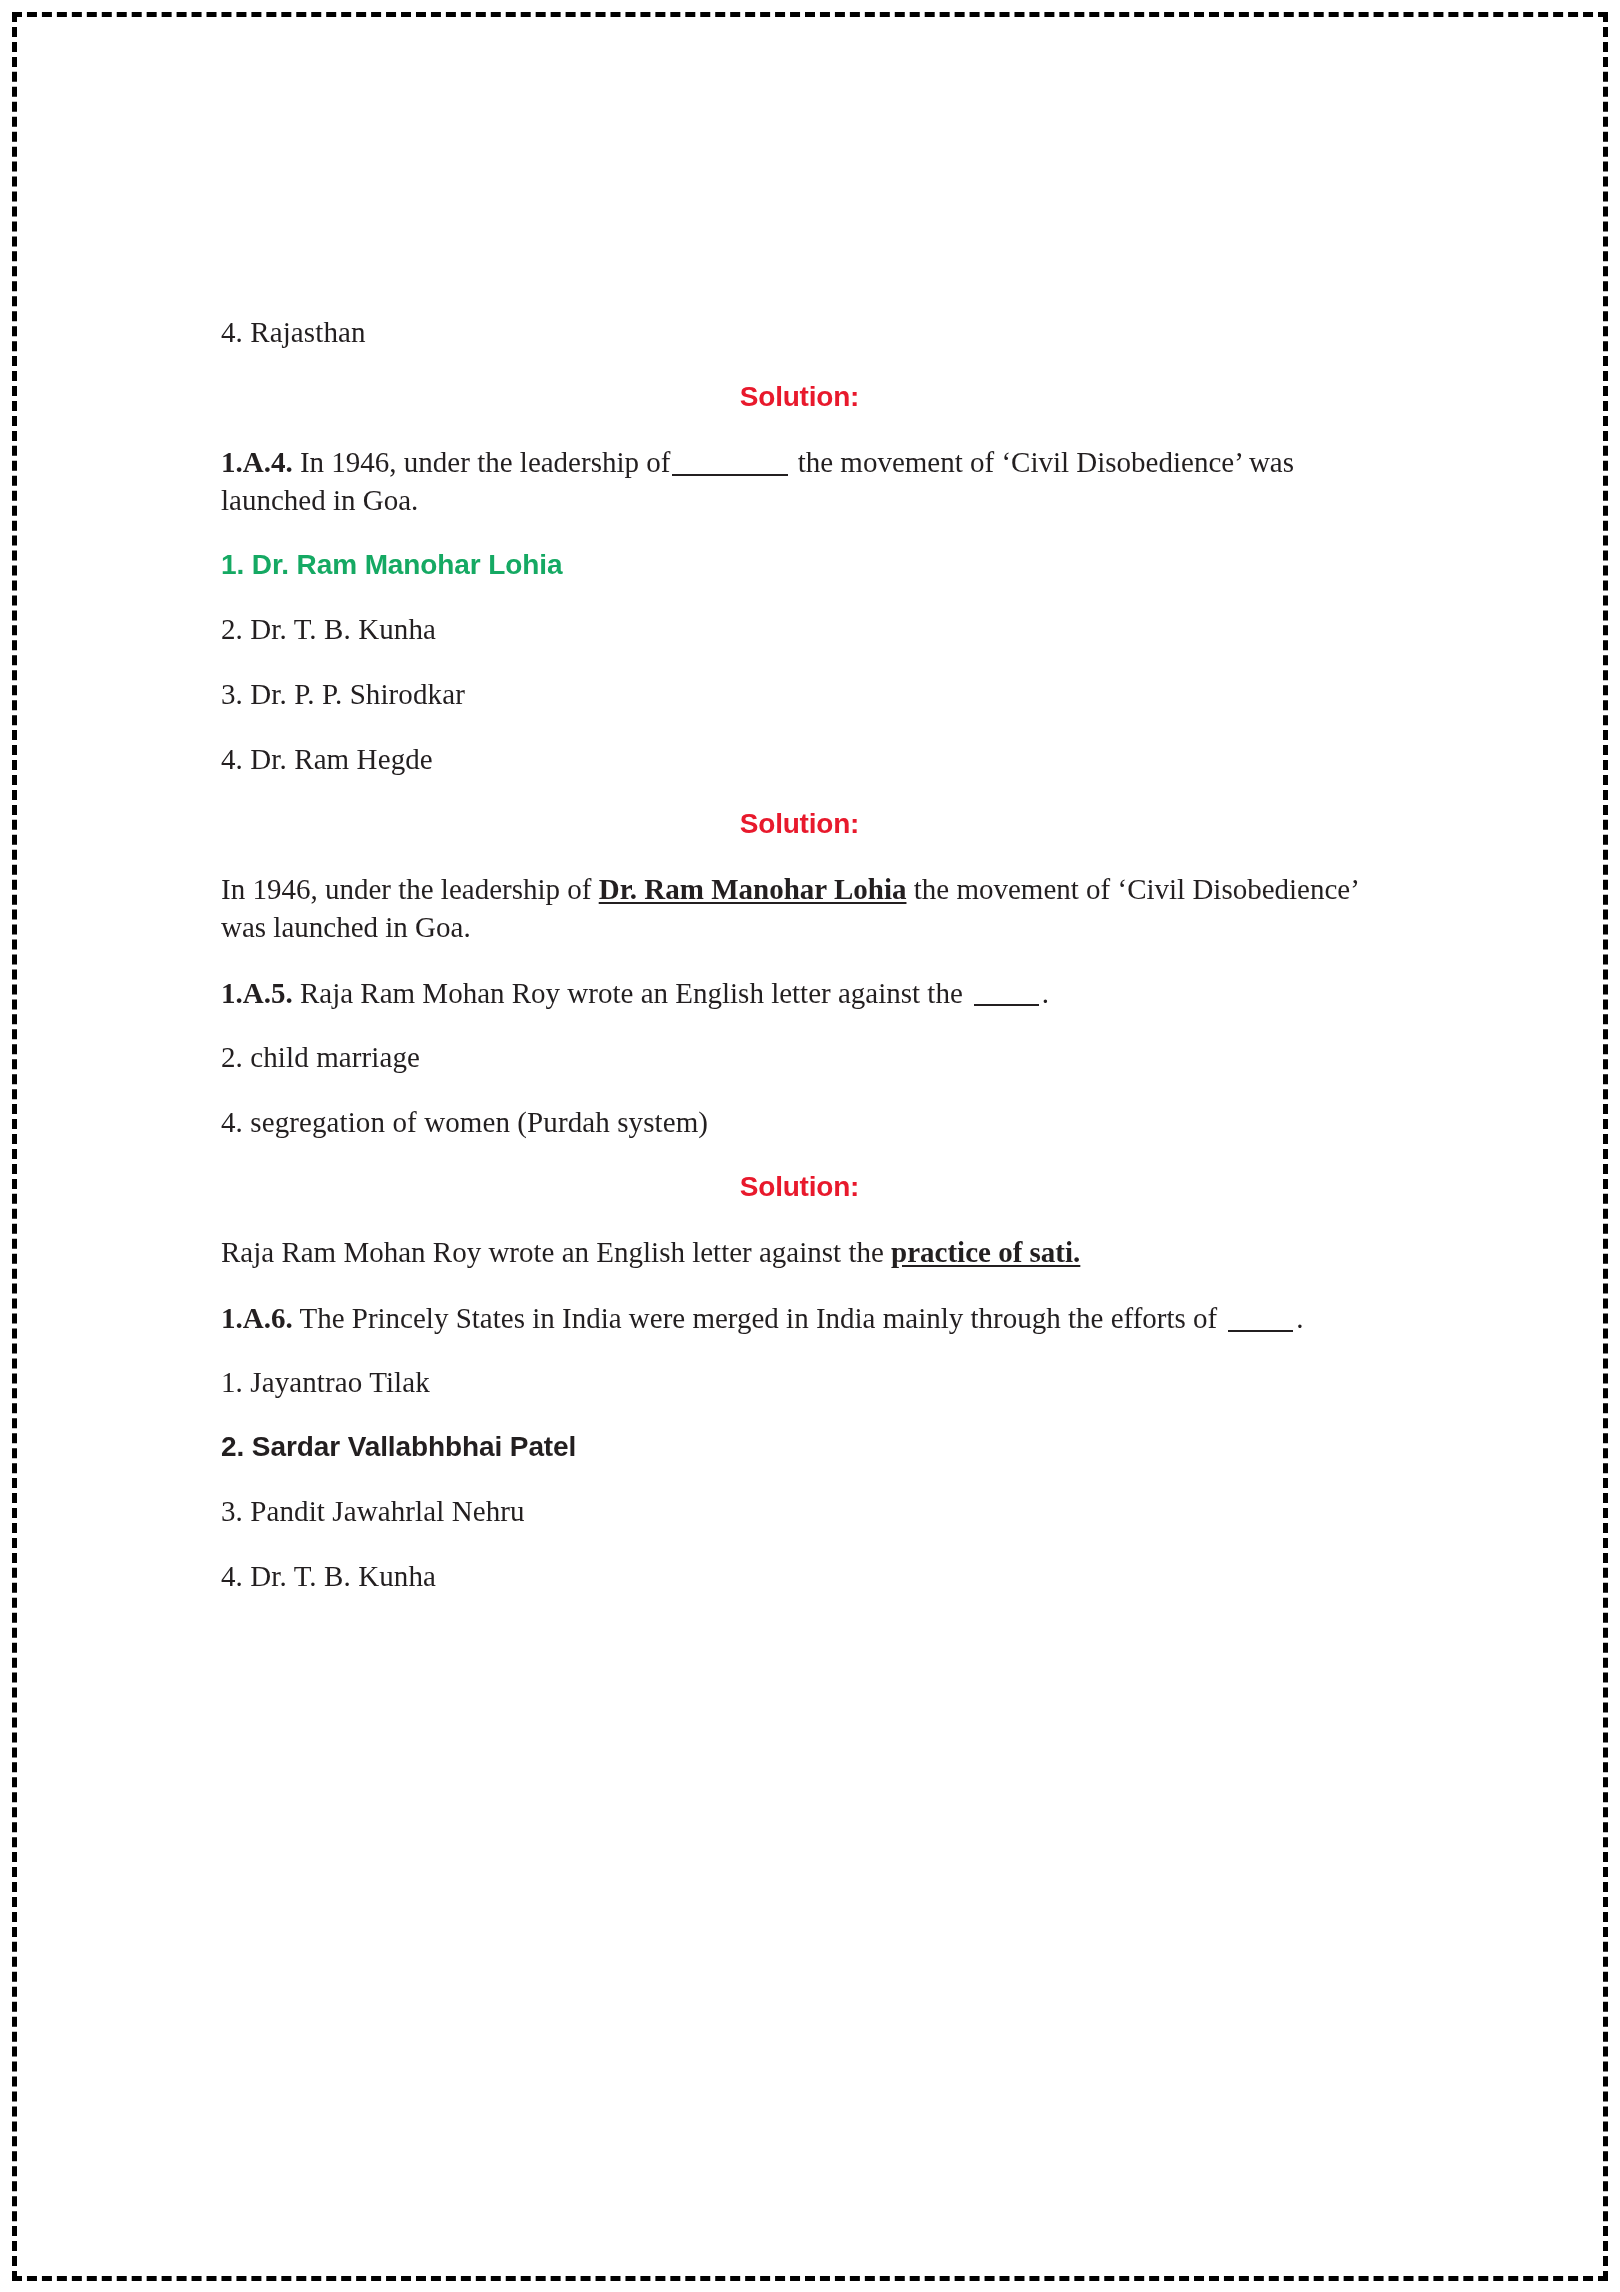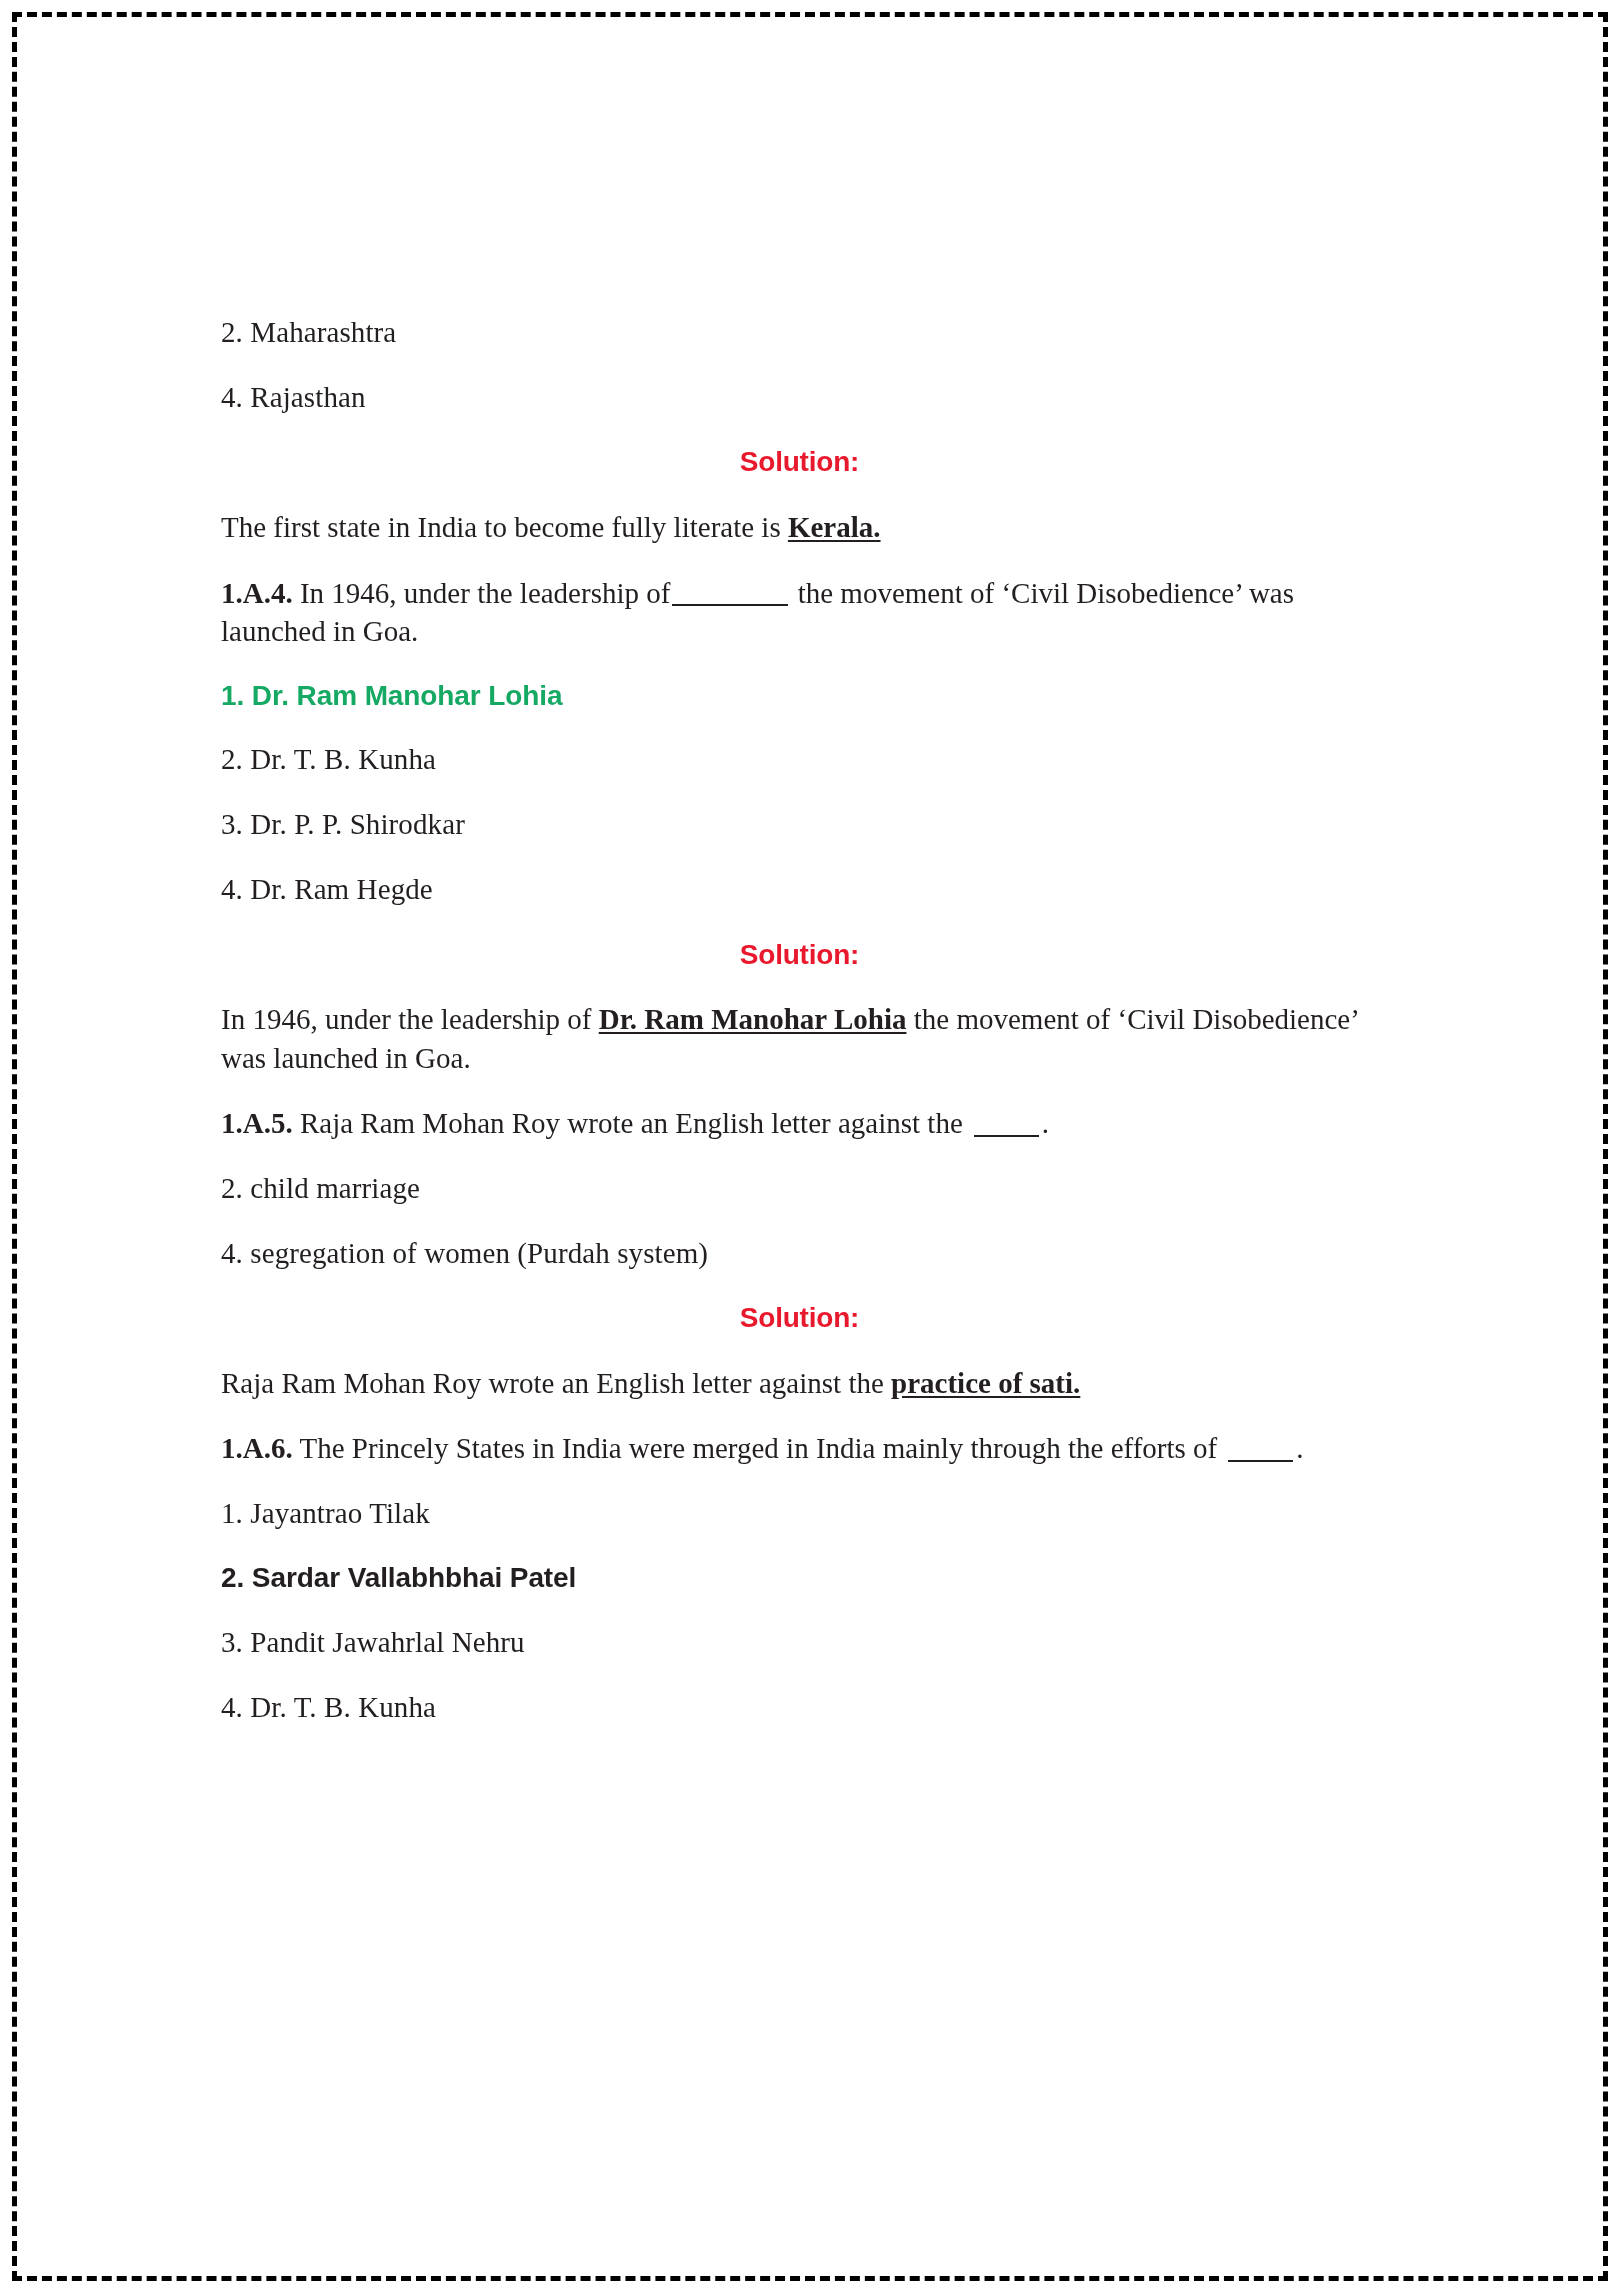--- a/index.html
+++ b/index.html
@@ -114,26 +114,24 @@
 </style>
 </head>
 <body>
 
 <div class="page">
 
   <div class="page-frame"></div>
 
   <div class="content">
 
-    <p class="line">2. Maharashtra</p>
     <p class="line">4. Rajasthan</p>
 
     <p class="solution-label">Solution:</p>
 
-    <p class="para"><span>The first state in India to become fully literate is </span><span class="ans">Kerala.</span></p>
 
     <p class="para"><span class="qnum">1.A.4.</span><span> In 1946, under the leadership of</span><span class="blank-long"></span><span> the movement of ‘Civil Disobedience’ was launched in Goa.</span></p>
 
     <p class="option-correct">1. Dr. Ram Manohar Lohia</p>
     <p class="line">2. Dr. T. B. Kunha</p>
     <p class="line">3. Dr. P. P. Shirodkar</p>
     <p class="line">4. Dr. Ram Hegde</p>
 
     <p class="solution-label">Solution:</p>
 

